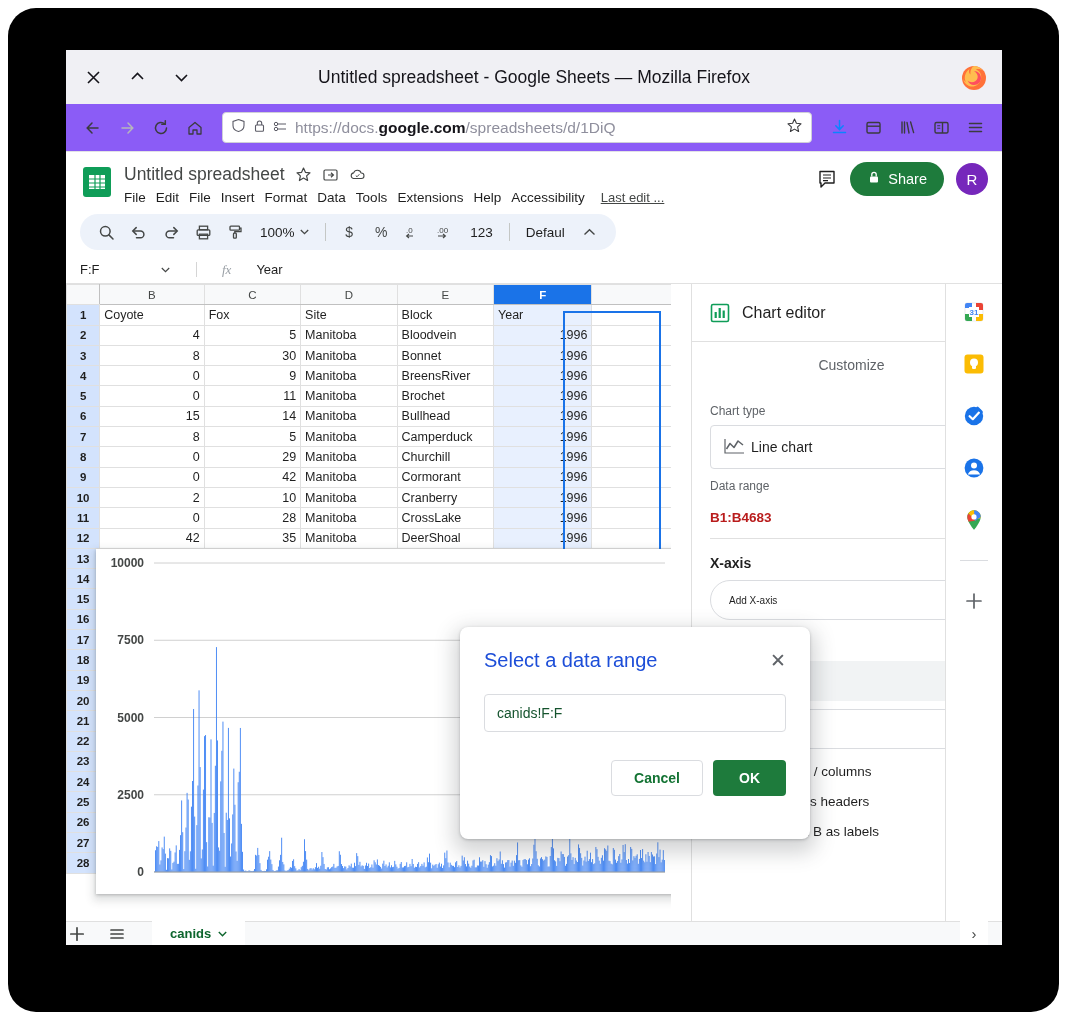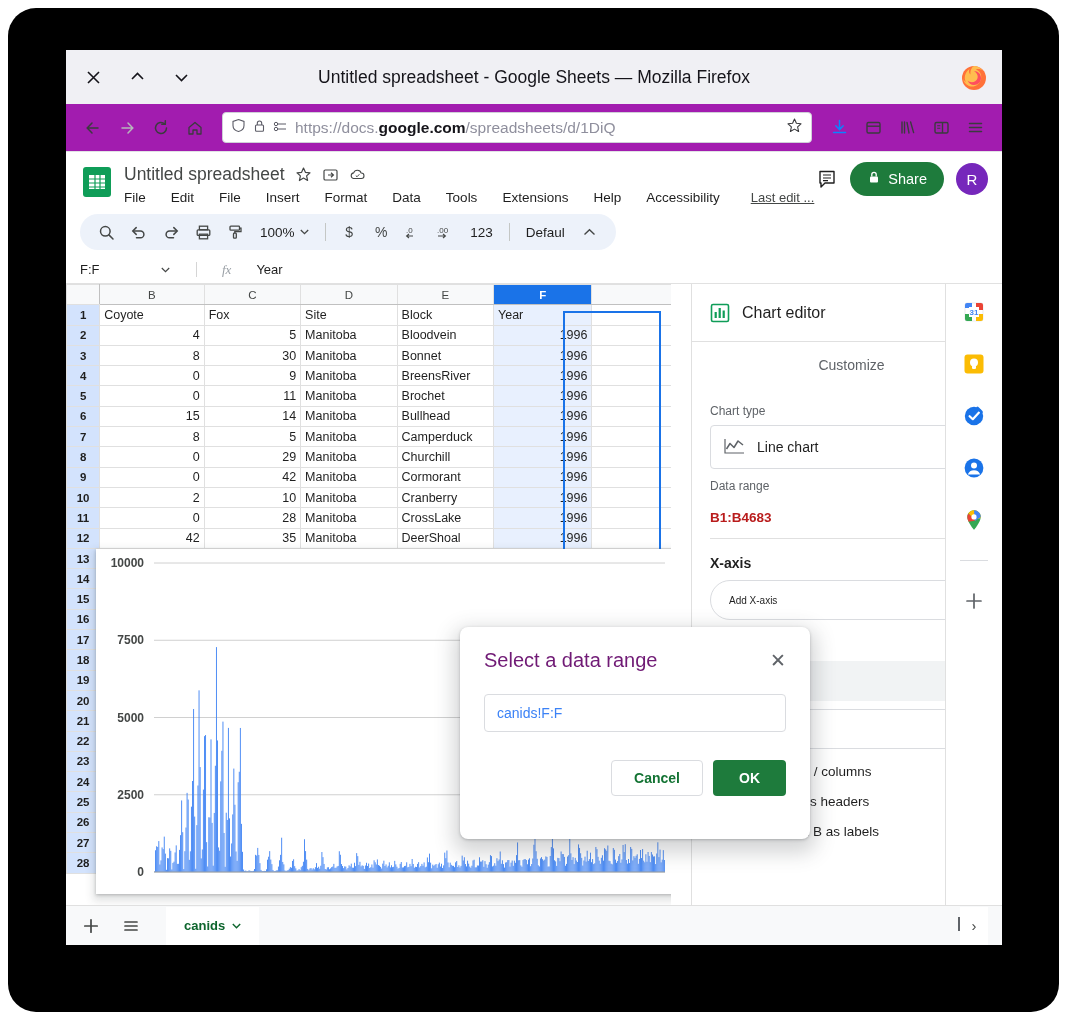--- a/index.html
+++ b/index.html
@@ -58,21 +58,21 @@
     color: #15141a;
     pointer-events: none;
   }
   .ff-logo {
     position: absolute; right: 14px; top: 13px;
     width: 28px; height: 28px;
   }
   
   .navbar {
     height: 48px;
-    background: #a21caf;
+    background: #8b5cf6;
     display: flex;
     align-items: center;
     padding: 0 12px;
     gap: 4px;
     border-bottom: 1px solid #e2e2e6;
     flex: 0 0 auto;
   }
   .nav-icon {
     width: 30px; height: 30px;
     display: flex; align-items: center; justify-content: center;
@@ -121,21 +121,21 @@
   .gs-logo {
     width: 34px; height: 34px;
     margin-top: 3px;
     flex: 0 0 auto;
   }
   .gs-titleblock { margin-left: 10px; flex: 1 1 auto; }
   .gs-title-row { display: flex; align-items: center; gap: 10px; height: 24px; }
   .gs-docname { font-size: 17.5px; color: #444746; }
   .gs-ticon { width: 17px; height: 17px; color: #444746; display:flex; align-items:center; }
   .gs-menu-row {
-    display: flex; gap: 25px;
+    display: flex; gap: 10px;
     margin-top: 4px;
   }
   .gs-menu-item { font-size: 13.5px; color: #1f1f1f; cursor: default; }
   .gs-lastedit { font-size: 13px; color: #444746; text-decoration: underline; margin-left: 6px; }
   .gs-header-right {
     display: flex; align-items: center; gap: 12px;
     margin-top: 0; flex: 0 0 auto;
   }
   .comment-ico { width: 22px; height: 22px; color: #1f1f1f; }
   .share-btn {
@@ -320,21 +320,21 @@
     border-radius: 2px;
   }
   .cp-body { padding: 10px 18px 0 18px; flex: 1 1 auto; overflow: hidden; }
   .cp-label { font-size: 12px; color: #5f6368; margin: 10px 0 7px 0; }
   .cp-select {
     height: 44px;
     border: 1px solid #dadce0;
     border-radius: 4px;
     display: flex; align-items: center;
     padding: 0 12px;
-    gap: 12px;
+    gap: 6px;
     font-size: 14px;
     color: #1f1f1f;
     cursor: pointer;
   }
   .cp-select .caret { margin-left: auto; color: #5f6368; font-size: 10px; }
   .cp-range-row {
     display: flex; align-items: center;
     padding: 8px 0 12px 0;
     border-bottom: 1px solid #e0e0e0;
   }
@@ -385,26 +385,26 @@
     display: flex;
     flex-direction: column;
     align-items: center;
     padding-top: 16px;
     gap: 28px;
   }
   .rail-ico { width: 24px; height: 24px; cursor: pointer; }
   .rail-div { width: 28px; height: 1px; background: #dadce0; }
   
   .sheetbar {
-    height: 40px;
+    height: 24px;
     background: #f8f9fa;
     border-top: 1px solid #e0e0e0;
     display: flex;
     align-items: center;
-    padding: 0 14px;
+    padding: 0 0;
     gap: 18px;
     flex: 0 0 auto;
     position: relative;
     z-index: 7;
   }
   .sb-ico { width: 22px; height: 22px; display: flex; align-items: center; justify-content: center; color: #444746; cursor: pointer; }
   .sb-tab {
     background: #ffffff;
     height: 38px;
     display: flex; align-items: center; gap: 7px;
@@ -436,31 +436,31 @@
     position: absolute;
     left: 394px; top: 577px;
     width: 350px; height: 212px;
     background: #ffffff;
     border-radius: 8px;
     box-shadow: 0 1px 3px rgba(60,64,67,.3), 0 8px 20px 6px rgba(60,64,67,.22);
     z-index: 20;
     padding: 22px 24px;
   }
   .modal-head { display: flex; align-items: flex-start; }
-  .modal-title { font-size: 20px; color: #701a75; flex: 1 1 auto; }
+  .modal-title { font-size: 20px; color: #1d4ed8; flex: 1 1 auto; }
   .modal-close { font-size: 19px; color: #5f6368; cursor: pointer; line-height: 1; margin-top: 2px; }
   .modal-input {
     margin-top: 22px;
     height: 38px;
     border: 1px solid #dadce0;
     border-radius: 4px;
     display: flex; align-items: center;
     padding: 0 12px;
     font-size: 14px;
-    color: #3b82f6;
+    color: #14532d;
     width: 100%;
     font-family: inherit;
     background: #ffffff;
   }
   .modal-actions {
     display: flex; justify-content: flex-end; gap: 10px;
     margin-top: 28px;
   }
   .btn-cancel {
     height: 36px;

